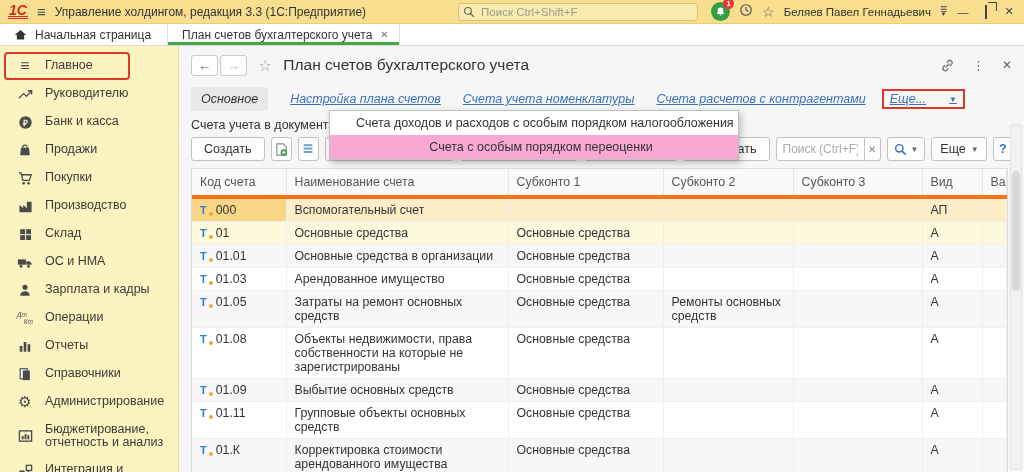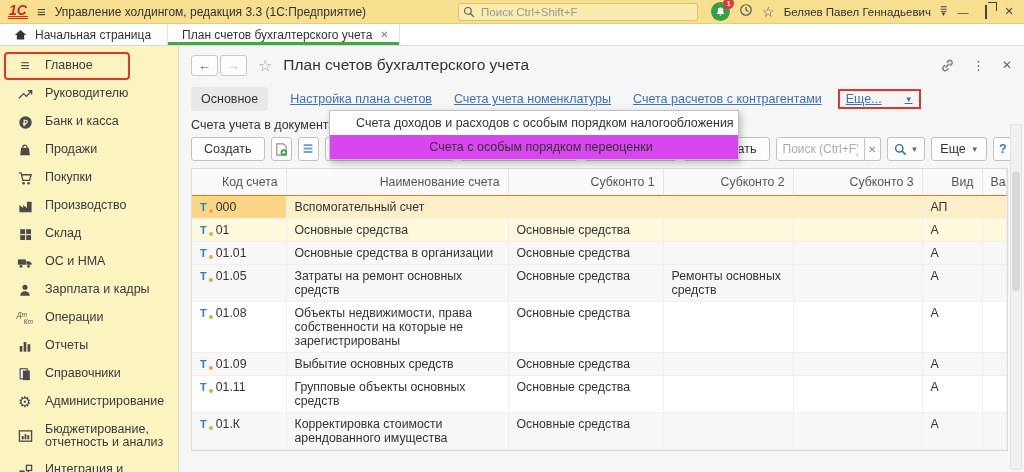--- a/index.html
+++ b/index.html
@@ -53,21 +53,21 @@
   .nav-btn { width:27px; height:21px; background:#FDFDFD; border:1px solid #C9C9C9; border-radius:3px; display:flex; align-items:center; justify-content:center; font-size:13px; color:#555; }
   .nav-btn + .nav-btn { margin-left:2px; }
   .nav-btn.disabled { color:#BDBDBD; }
   .fav-star { color:#A9A9A9; font-size:16px; margin:0 11px; }
   .page-title { font-size:15.5px; color:#333; }
   .navrow-right { margin-left:auto; display:flex; align-items:center; gap:17px; color:#777; }
   .kebab { font-size:13px; color:#666; letter-spacing:0; }
   .pane-close { font-size:12px; color:#666; }
 
   
-  .navtabs { height:30px; display:flex; align-items:center; padding:0 12px; gap:22px; font-size:12.5px; }
+  .navtabs { height:30px; display:flex; align-items:center; padding:0 12px; gap:22px; font-size:12.5px;font-style:italic; }
   .nt-active { background:#E9E9E9; border-radius:3px; padding:5px 10px; color:#333; }
   .nt-link { color:#3B71B8; text-decoration:underline; white-space:nowrap; }
   .nt-more { color:#3B71B8; text-decoration:underline; border:2px solid #E0372B; padding:1px 6px; display:flex; align-items:center; gap:23px; margin-left:-6px; }
   .caret { font-size:8px; color:#3B71B8; text-decoration:none; }
 
   .caption { font-size:12.5px; color:#333; padding:4px 0 2px 12px; height:20px; }
 
   
   .toolbar { display:flex; align-items:center; gap:6px; padding:3px 12px 5px 12px; height:32px; }
   .btn { height:24px; background:#FDFDFD; border:1px solid #C2C2C2; border-radius:3px; font-size:12.5px; color:#333; display:flex; align-items:center; justify-content:center; padding:0 12px; white-space:nowrap; }
@@ -78,38 +78,38 @@
   .t-search input::placeholder { color:#AAA; }
   .clear-btn { width:22px; height:24px; background:#FDFDFD; border:1px solid #C2C2C2; border-left:none; border-radius:0 3px 3px 0; font-size:10px; color:#888; display:flex; align-items:center; justify-content:center; margin-left:-6px; }
   .q-btn { width:44px; gap:4px; padding:0 6px; }
   .more-btn { width:56px; gap:5px; }
   .help-btn { width:26px; padding:0; color:#3B71B8; font-weight:bold; }
   .caret2 { font-size:8px; color:#666; }
 
   
   .tbl-wrap { margin:2px 16px 0 12px; background:#fff; border:1px solid #DCDCDC; overflow:hidden; }
   table { border-collapse:collapse; table-layout:fixed; width:100%; font-size:12.3px; }
-  th { background:#FAFAFA; font-weight:normal; color:#555; text-align:right; padding:6px 8px; border-right:1px solid #E6E6E6; border-bottom:1px solid #f97316; white-space:nowrap; overflow:hidden; height:26px; }
+  th { background:#FAFAFA; font-weight:normal; color:#555; text-align:left; padding:6px 8px; border-right:1px solid #E6E6E6; border-bottom:4px solid #f97316; white-space:nowrap; overflow:hidden; height:26px; }
   td { padding:4px 8px; border-right:1px solid #EFEFEF; border-bottom:1px solid #F0F0F0; color:#333; vertical-align:top; line-height:14px; overflow:hidden; }
   tr.alt td { background:#F7F7F7; }
   tr.group td { background:#FCF9DC;margin-left:16px; }
   tr.selected td { background:#FCEFC8; }
   tr.selected td.code-cell { background:#F9D685; }
   .code-cell { white-space:nowrap; }
   .ticon { color:#2F7CD0; font-weight:bold; font-size:11px; position:relative; margin-right:9px; }
   .ticon::after { content:""; position:absolute; right:-6px; bottom:0; width:4px; height:4px; background:#EBA93C; border-radius:50%; }
 
   
   .vscroll { position:absolute; right:2px; top:78px; bottom:2px; width:12px; background:#F1F1F1; border:1px solid #E4E4E4; border-radius:2px; }
   .vthumb { position:absolute; left:1px; right:1px; top:46px; height:120px; background:#D9D9D9; border-radius:5px; }
 
   
   .dropdown { position:absolute; left:150px; top:64px; width:410px; background:#fff; border:1px solid #C0C0C0; box-shadow:2px 3px 7px rgba(0,0,0,0.25); z-index:5; font-size:12.5px;text-align:center; }
   .dd-item { padding:5px 12px 5px 26px; color:#333; position:relative; white-space:nowrap; overflow:hidden; }
-  .dd-item.hl { background:#d946ef; }
+  .dd-item.hl { background:#f9a8d4; }
   .dd-item .ann { left:-9px; top:-2px; right:-2px; bottom:-2px; border-radius:2px; }
 </style>
 </head>
 <body>
 
 <div class="stage">
 
   <div class="topbar">
     <span class="logo">1С</span>
     <span class="burger">≡</span>
@@ -440,20 +440,29 @@
               </tr>
               <tr class="alt">
                 <td class="code-cell"><span class="ticon">Т</span><span>01.01</span></td>
                 <td>Основные средства в организации</td>
                 <td>Основные средства</td>
                 <td></td>
                 <td></td>
                 <td>А</td>
                 <td></td>
               </tr>
+              <tr>
+                <td class="code-cell"><span class="ticon">Т</span><span>01.03</span></td>
+                <td>Арендованное имущество</td>
+                <td>Основные средства</td>
+                <td></td>
+                <td></td>
+                <td>А</td>
+                <td></td>
+              </tr>
               <tr class="alt">
                 <td class="code-cell"><span class="ticon">Т</span><span>01.05</span></td>
                 <td>Затраты на ремонт основных средств</td>
                 <td>Основные средства</td>
                 <td>Ремонты основных средств</td>
                 <td></td>
                 <td>А</td>
                 <td></td>
               </tr>
               <tr>

